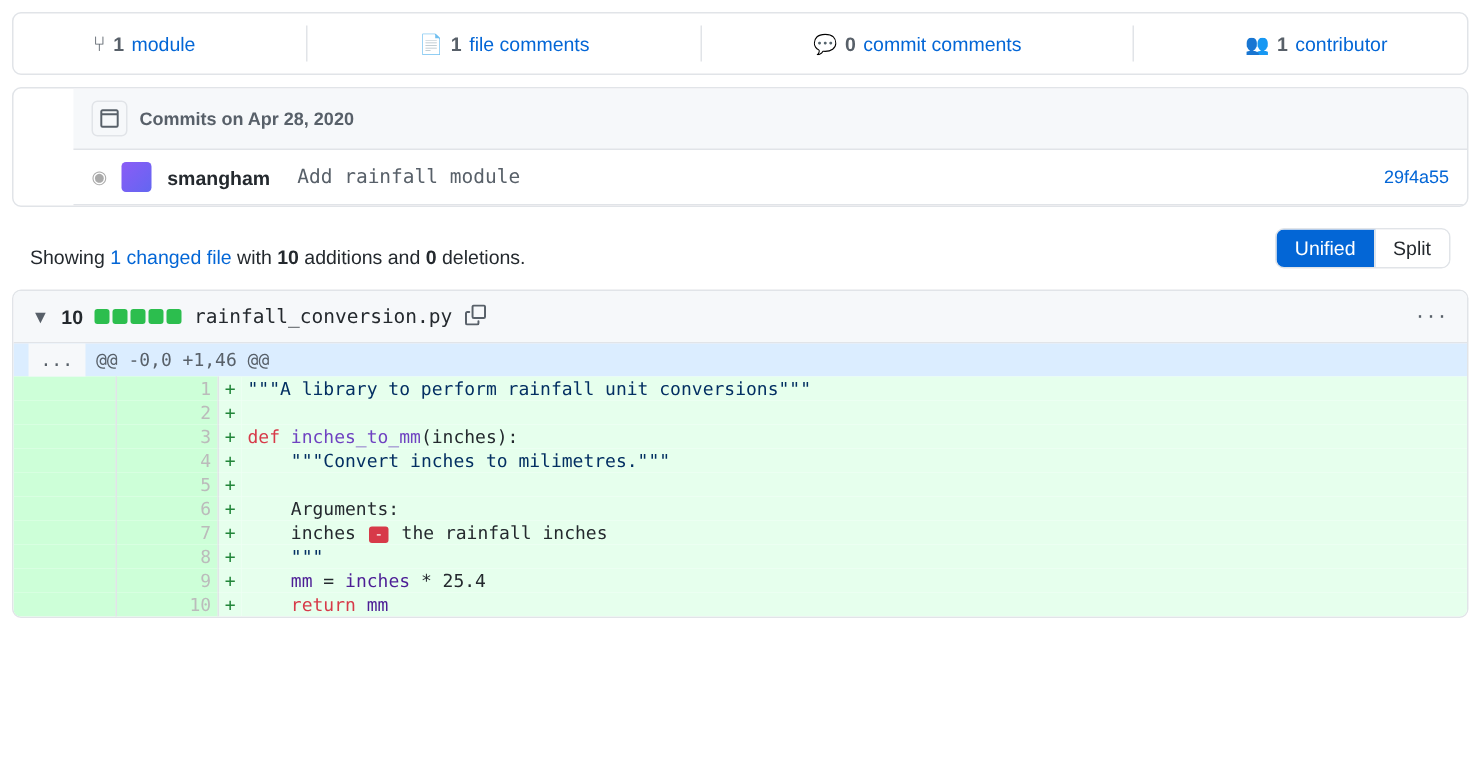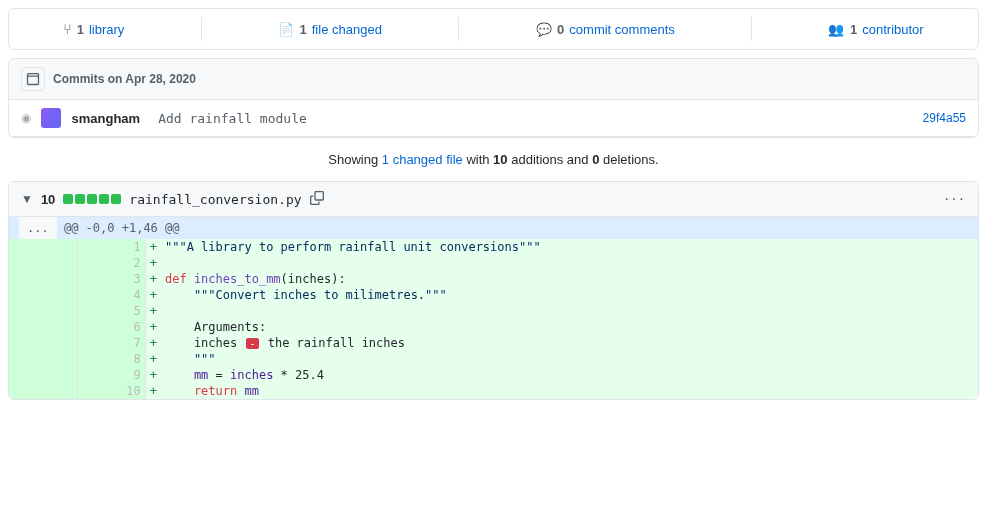--- a/index.html
+++ b/index.html
@@ -37,20 +37,21 @@
       height: 24px;
       background: #e1e4e8;
     }
 
     
     .commits-section {
       margin: 8px;
       border: 1px solid #e1e4e8;
       border-radius: 6px;
       overflow: hidden;
+      padding-left: 40px;
     }
     .commits-header {
       background: #f6f8fa;
       border-bottom: 1px solid #e1e4e8;
       padding: 8px 12px;
       display: flex;
       align-items: center;
       gap: 8px;
       font-size: 12px;
       color: #586069;
@@ -95,25 +96,24 @@
     }
     .commit-sha {
       color: #0366d6;
       font-family: Liberation Sans, sans-serif;
       font-size: 12px;
     }
 
     
     .showing-bar {
       display: flex;
-      align-items: center;
+      align-items: flex-end;
       justify-content: space-between;
       margin: 8px;
       padding: 6px 12px;
-      flex-direction: column;
     }
     .showing-text {
       font-size: 13px;
       color: #24292e;
     }
     .showing-text a {
       color: #0366d6;
       text-decoration: none;
     }
     .showing-text strong {
@@ -260,27 +260,27 @@
       background: #f6f8fa;
     }
   </style>
 </head>
 <body>
 
 <div class="stats-bar">
   <div class="stats-item">
     <span style="font-size:14px;">⑂</span>
     <span style="font-weight:600;">1</span>
-    <a>library</a>
+    <a>module</a>
   </div>
   <div class="divider-v"></div>
   <div class="stats-item">
     <span>📄</span>
     <span style="font-weight:600;">1</span>
-    <a>file changed</a>
+    <a>file comments</a>
   </div>
   <div class="divider-v"></div>
   <div class="stats-item">
     <span>💬</span>
     <span style="font-weight:600;">0</span>
     <a>commit comments</a>
   </div>
   <div class="divider-v"></div>
   <div class="stats-item">
     <span>👥</span>
@@ -303,20 +303,24 @@
     <div class="avatar" style="background: linear-gradient(135deg,#8B5CF6,#6366F1); width:20px; height:20px; border-radius:3px; flex-shrink:0;"></div>
     <span class="commit-author">smangham</span>
     <span class="commit-message" style="color:#586069; margin-left:8px; font-family:monospace;">Add rainfall module</span>
     <span class="commit-sha" style="margin-left:auto;">29f4a55</span>
   </div>
 </div>
 
 <div class="showing-bar">
   <div class="showing-text">
     Showing <a>1 changed file</a> with <strong>10</strong> additions and <strong>0</strong> deletions.
+  </div>
+  <div class="view-buttons">
+    <button class="view-btn active">Unified</button>
+    <button class="view-btn">Split</button>
   </div>
 </div>
 
 <div class="diff-section">
   <div class="diff-header">
     <div class="diff-header-left">
       <span class="diff-toggle">▼</span>
       <span class="diff-count">10</span>
       <div class="diff-blocks">
         <div class="diff-block green"></div>

